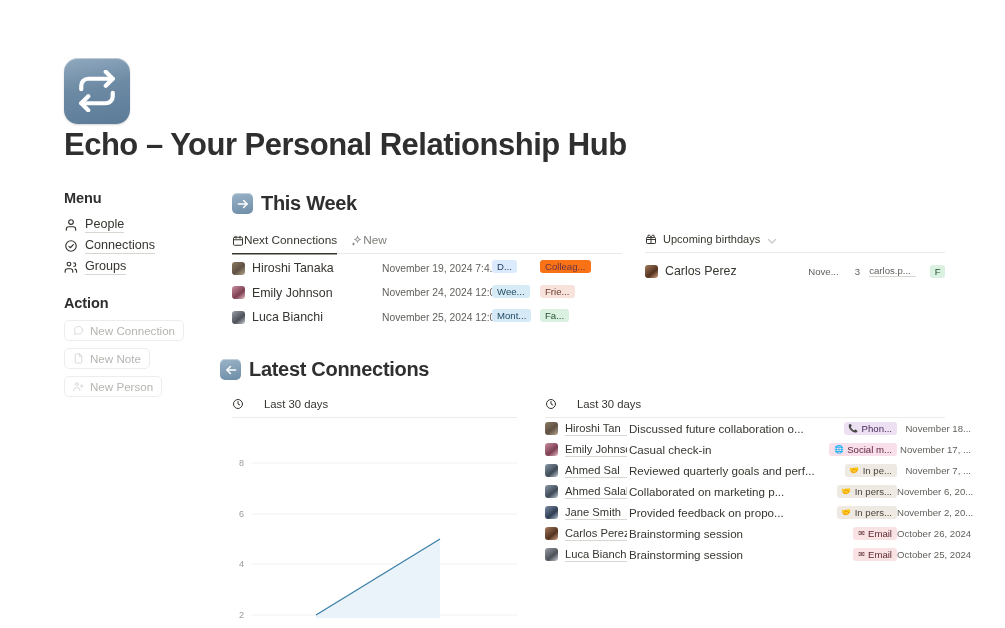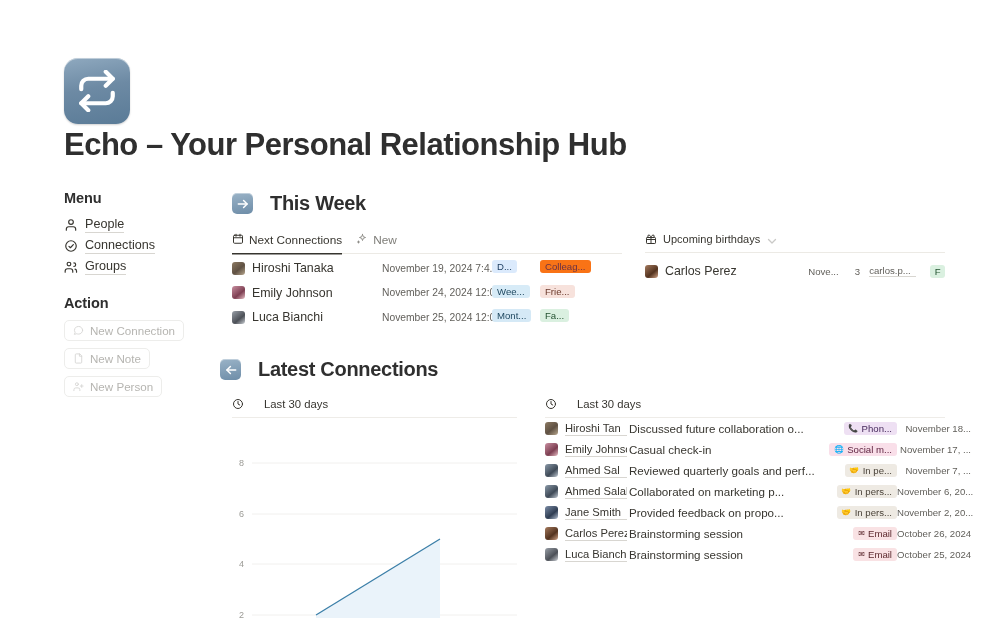--- a/index.html
+++ b/index.html
@@ -50,40 +50,40 @@
     height: 21px; padding: 0 8px; margin-bottom: 7px;
     border: 1px solid #ededeb; border-radius: 5px;
     background: #fff; color: #b6b5b1; font-size: 11.6px;
     white-space: nowrap; cursor: pointer;
   }
   .act-btn svg { width: 11px; height: 11px; display:block; opacity: .55; }
   .act-row { display: block; }
 
   
   .sec-title {
-    display: flex; align-items: center; gap: 17px;
+    display: flex; align-items: center; gap: 8px;
     font-size: 20px; font-weight: 700; color: #2f2f2f; letter-spacing: -0.3px;
   }
   .sq-icon {
     width: 21px; height: 21px; border-radius: 5px; flex: none;
     background: linear-gradient(170deg, #9ab3c7 0%, #6e8da8 100%);
     box-shadow: inset 0 1px 0 rgba(255,255,255,.4);
     display:flex; align-items:center; justify-content:center;
   }
   .sq-icon svg { width: 14px; height: 14px; display:block; }
 
   
   #this-week { position: absolute; left: 232px; top: 192px; }
   .tabs {
     display: flex; align-items: flex-end; gap: 14px;
     margin-top: 18px; width: 390px;
     border-bottom: 1px solid #eceae5;
   }
   .tab {
-    display: flex; align-items: flex-start; gap: 5px;
+    display: flex; align-items: flex-end; 
     font-size: 11.8px; padding-bottom: 6px; cursor: pointer;
     color: #7e7d78;
   }
   .tab.active { color: #37352f; font-weight: 500; box-shadow: 0 1.5px 0 #37352f; }
   .tab svg { width: 12px; height: 12px; display:block; }
 
   .tw-row {
     display: flex; align-items: center;
     width: 390px; height: 20.5px; margin-top: 4px;
   }

